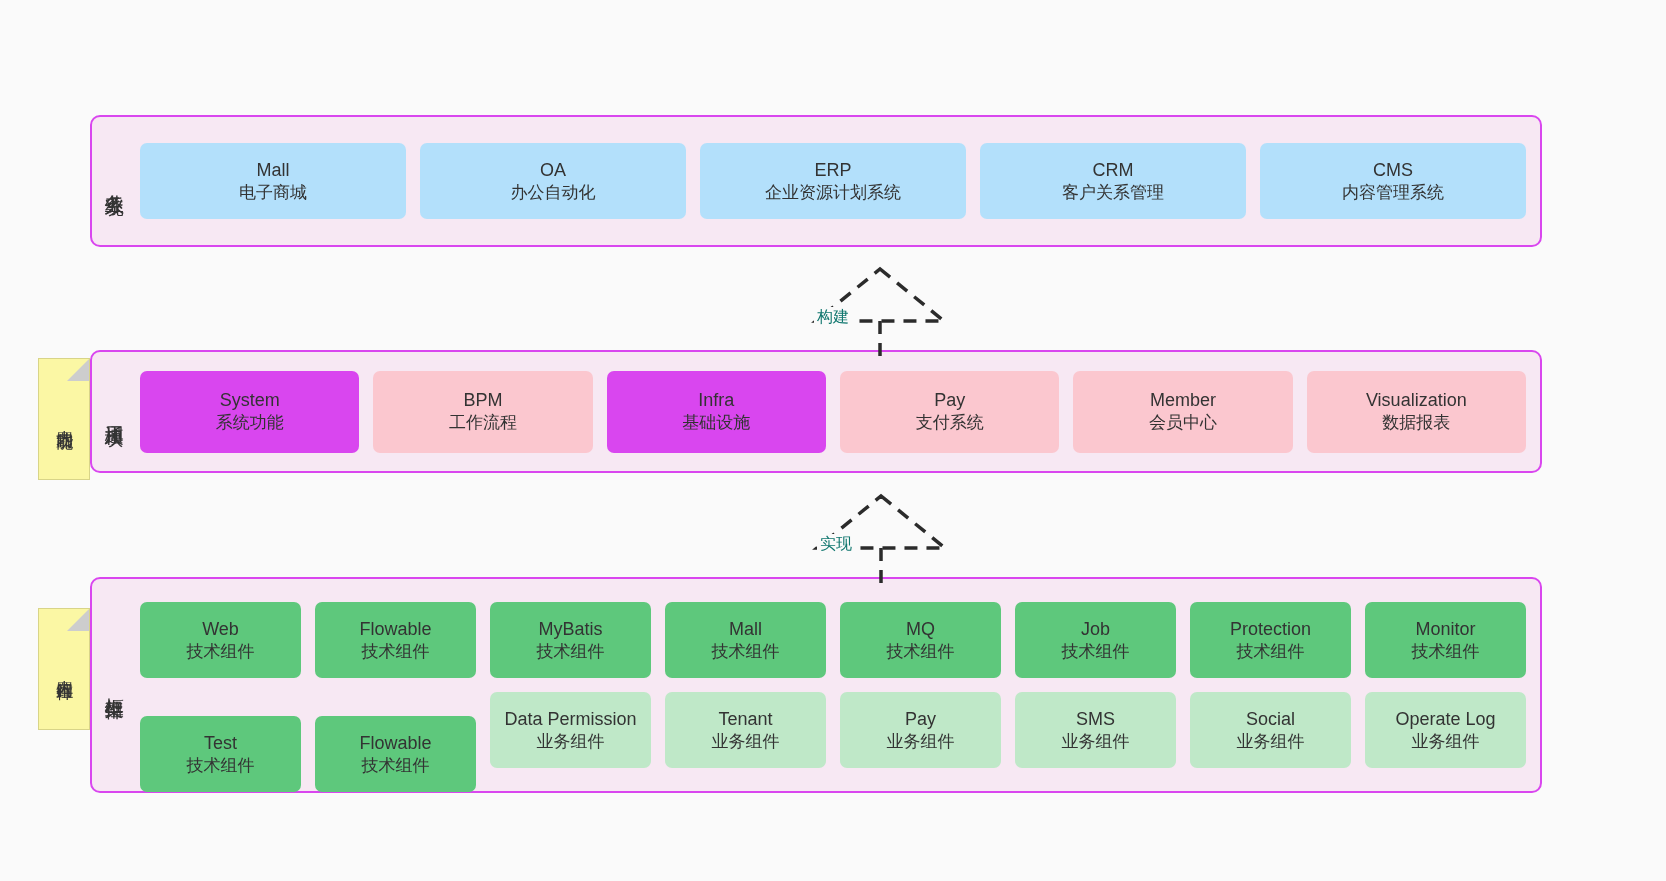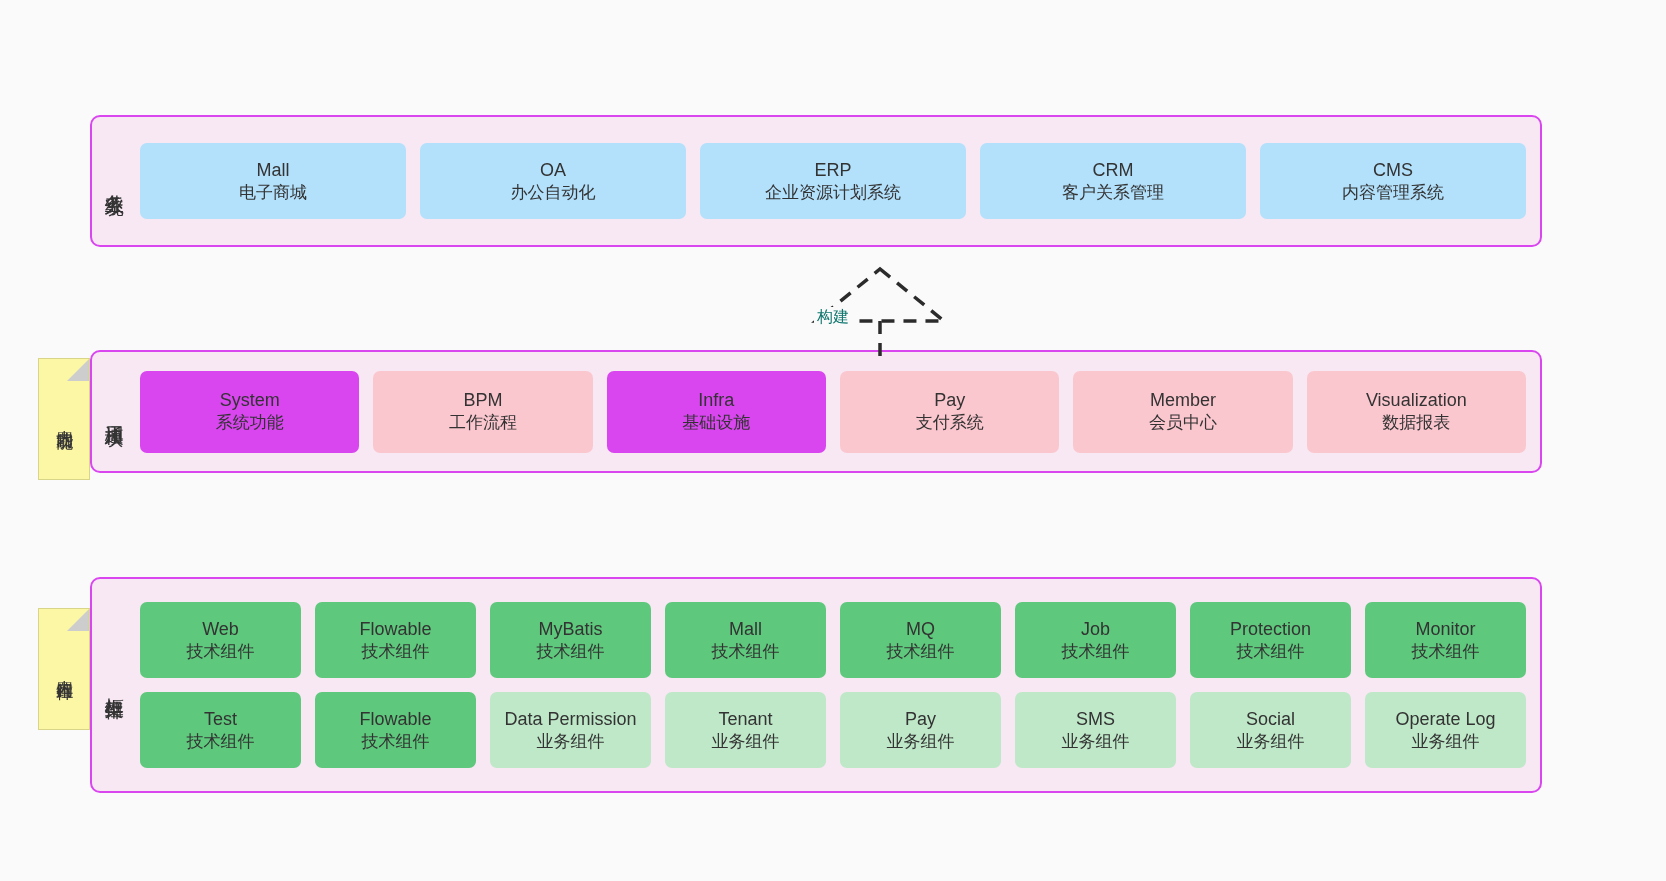--- a/index.html
+++ b/index.html
@@ -69,21 +69,21 @@
     box-sizing: border-box;
     padding: 6px 8px;
     line-height: 1.26;
   }
   .node .n-en { font-size: 18px; }
   .node .n-cn { font-size: 17px; }
 
   .blue       { background: #b3e0fb; height: 76px; }
   .red-strong { background: #d946ef; height: 82px; }
   .pink-soft  { background: #fbc7cf; height: 82px; }
-  .green-dark { background: #5ec87c; height: 76px; }
+  .green-dark { background: #5ec87c; height: 76px; margin-top: 24px; }
   .green-soft { background: #bfe8c8; height: 76px; }
 
   
   .note {
     position: absolute;
     width: 52px;
     background: #fbf7a4;
     border: 1px solid #d8d488;
     box-sizing: border-box;
     display: flex;
@@ -189,20 +189,27 @@
           <span class="n-cn">会员中心</span>
         </div>
         <div class="node pink-soft">
           <span class="n-en">Visualization</span>
           <span class="n-cn">数据报表</span>
         </div>
       </div>
     </div>
   </div>
 
+  <div class="arrow" style="left:815px; top:492px;">
+    <svg width="160" height="95" viewBox="0 0 160 95">
+      <path d="M 66 4 L 130 56 L 2 56 Z" fill="none" stroke="#2b2b2b" stroke-width="3.5" stroke-dasharray="13 9" stroke-linejoin="miter"></path>
+      <line x1="66" y1="56" x2="66" y2="92" stroke="#2b2b2b" stroke-width="3.5" stroke-dasharray="13 9"></line>
+    </svg>
+    <span class="arrow-label" style="left:2px; top:42px;">实现</span>
+  </div>
 
   <div class="note" style="left:38px; top:608px; width:52px; height:122px;">
     <span>内置组件</span>
   </div>
 
   <div class="layer" id="layer-2" style="left:90px; top:577px; width:1452px; height:216px;">
     <div class="layer-label">框架组件</div>
     <div class="layer-body">
 
       <div class="row">

